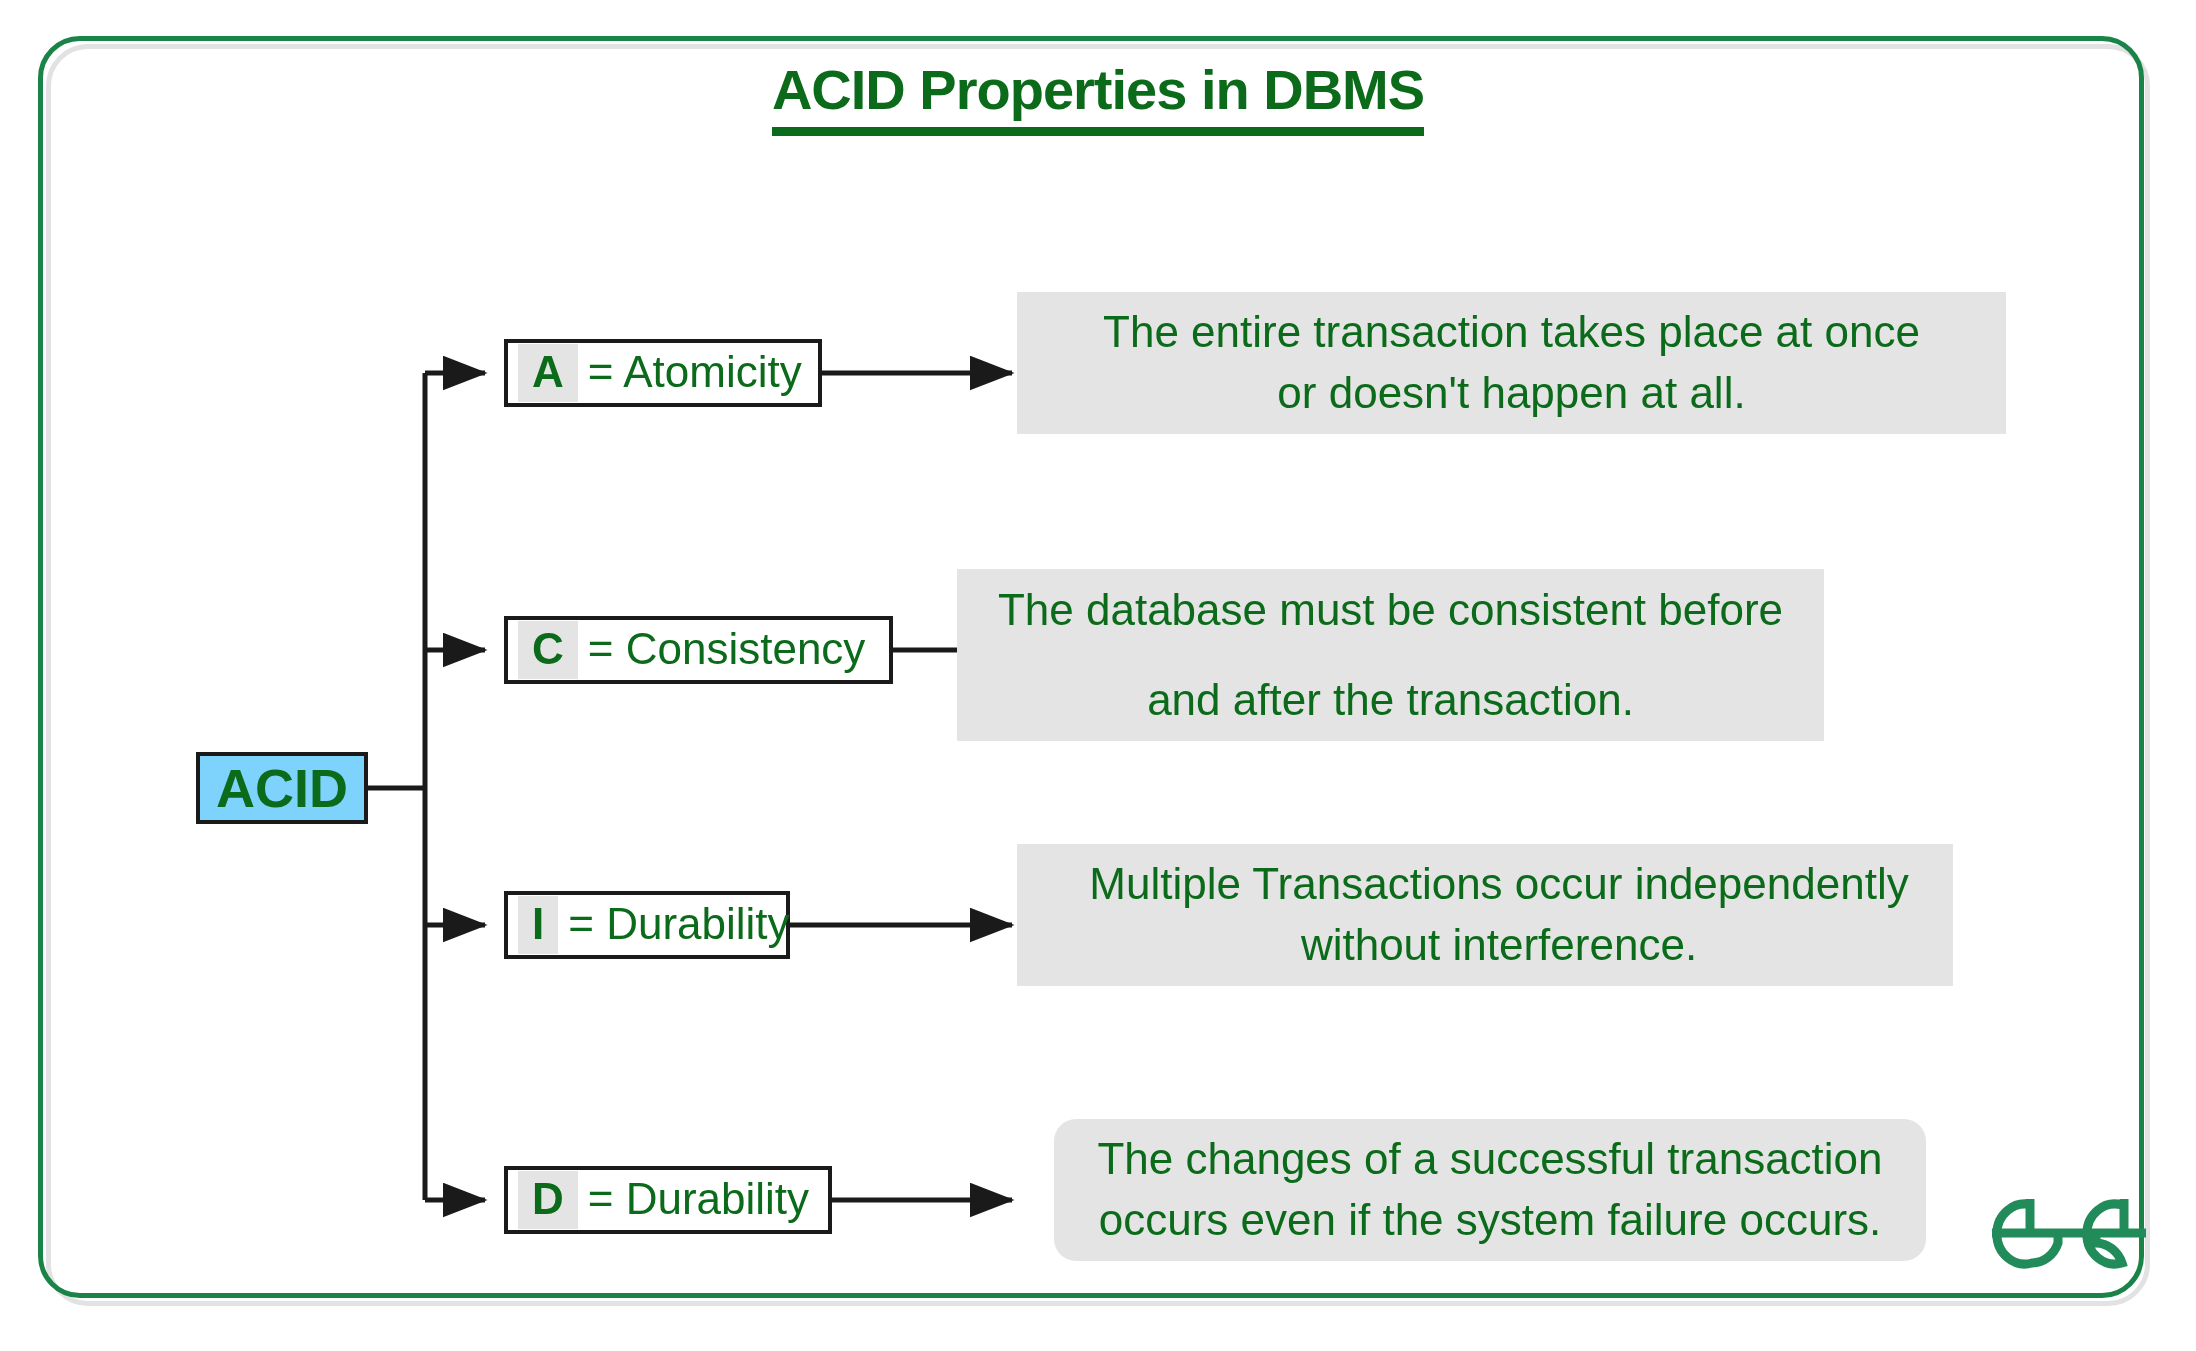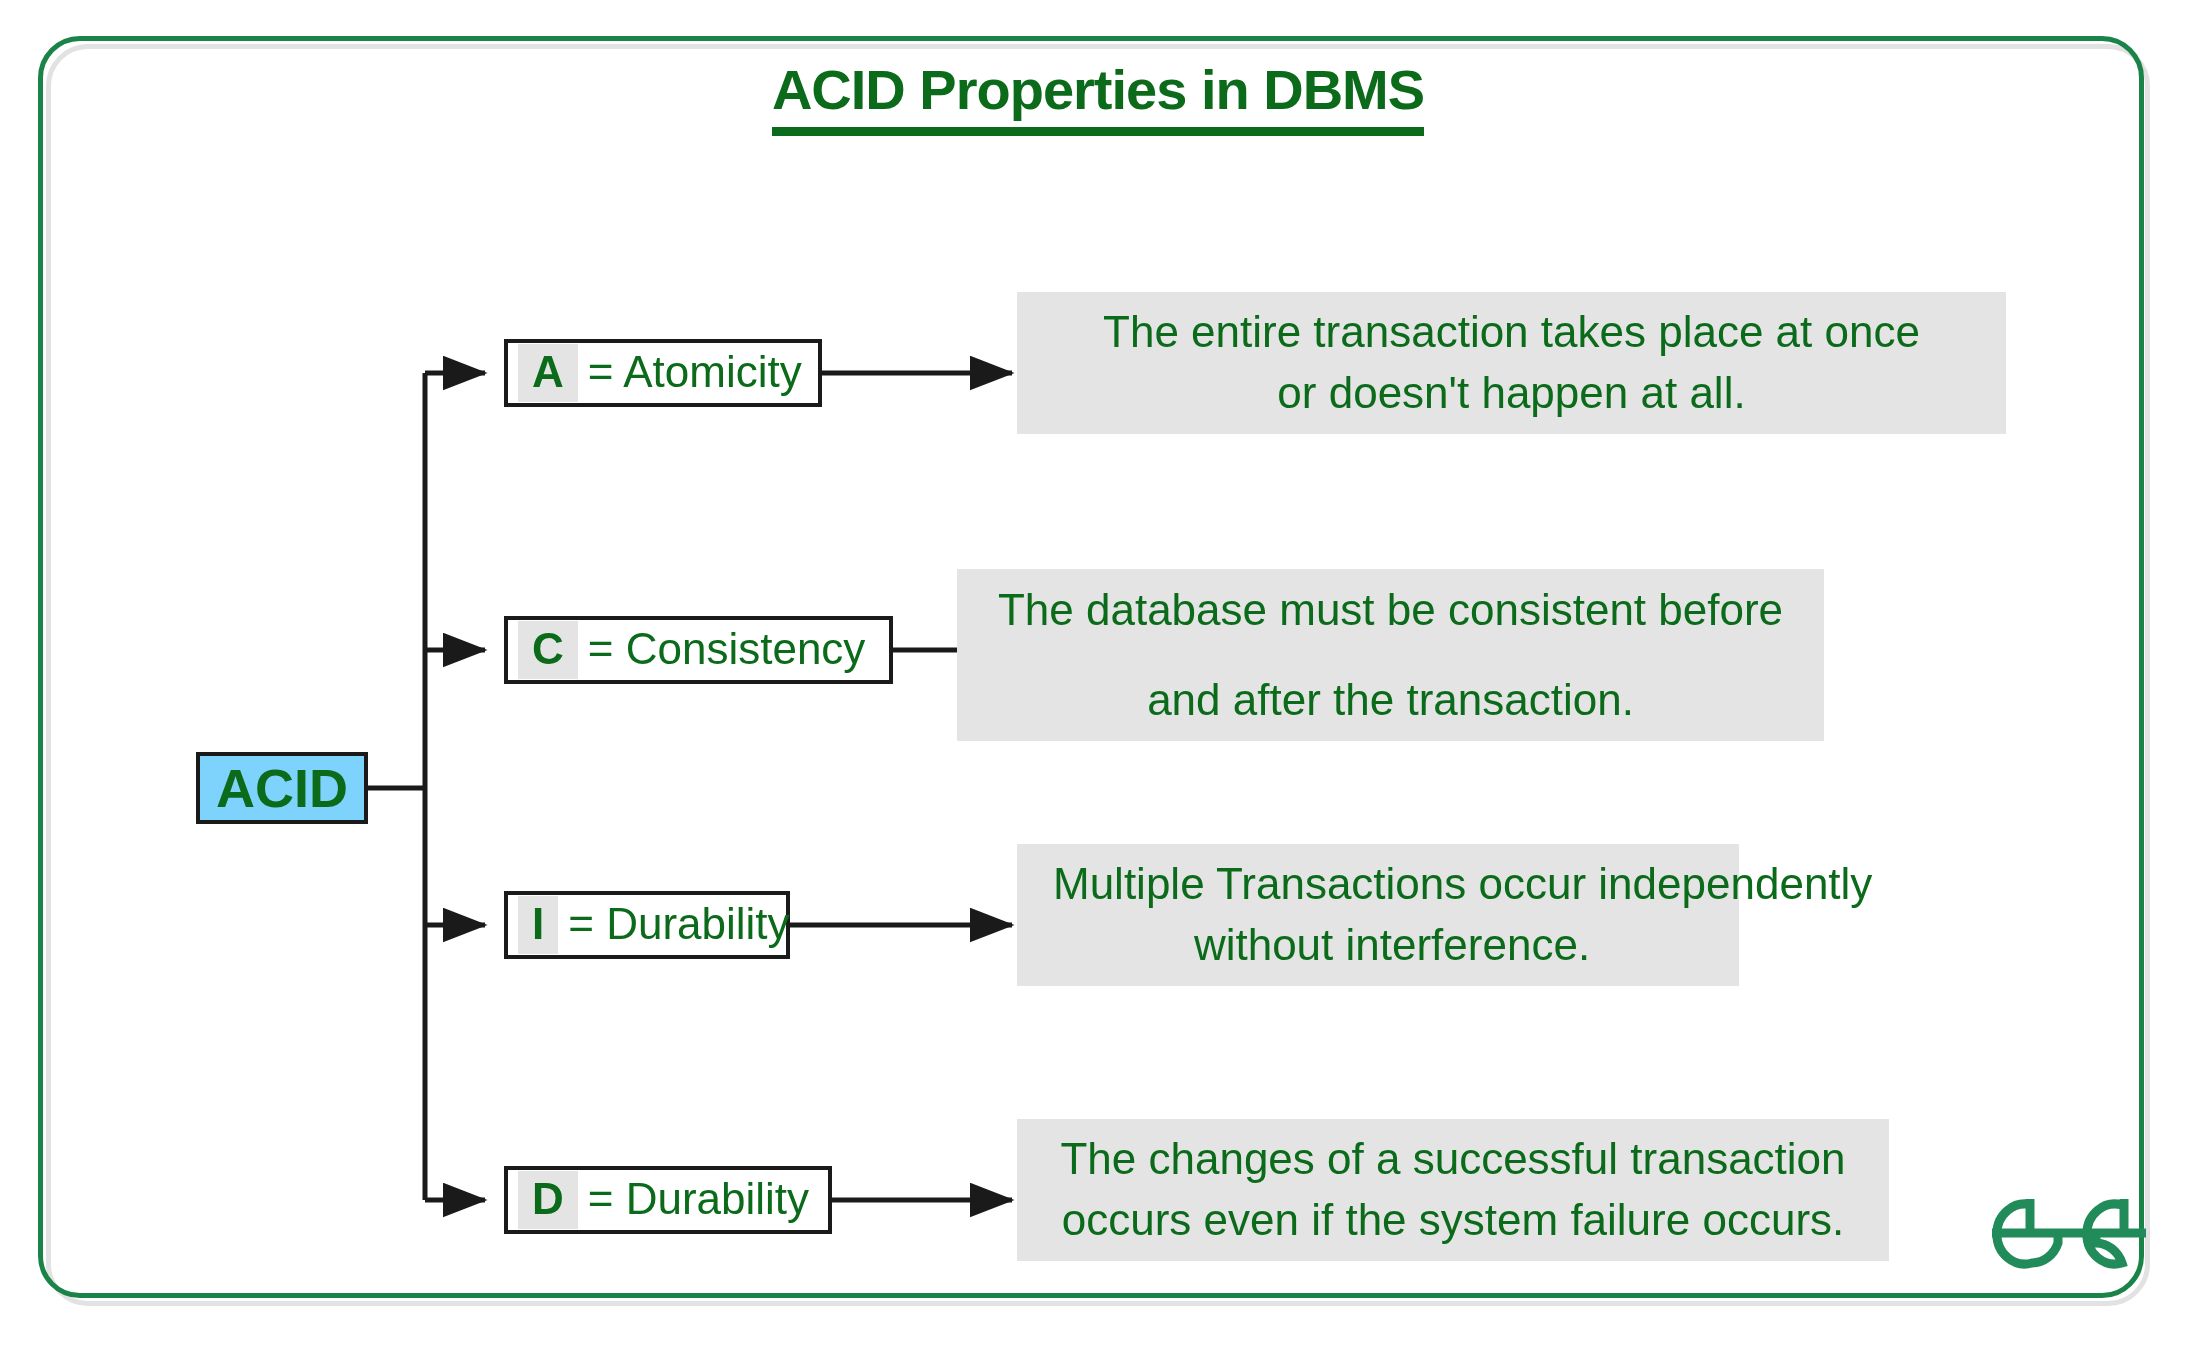--- a/index.html
+++ b/index.html
@@ -197,30 +197,30 @@
   </div>
   <div class="desc" style="left:957px; top:569px; width:867px; height:172px;gap:29px;">
     <div class="l1">The database must be consistent before</div>
     <div class="l2">and after the transaction.</div>
   </div>
 
   <div class="prop-box" style="left:504px; top:891px; width:286px;">
     <span class="letter">I</span>
     <span class="rest">= Durability</span>
   </div>
-  <div class="desc" style="left:1017px; top:844px; width:722px; height:142px;padding-left:36px;">
+  <div class="desc" style="left:1017px; top:844px; width:936px; height:142px;padding-left:36px;">
     <div class="l1">Multiple Transactions occur independently</div>
     <div class="l2">without interference.</div>
   </div>
 
   <div class="prop-box" style="left:504px; top:1166px; width:328px;">
     <span class="letter">D</span>
     <span class="rest">= Durability</span>
   </div>
-  <div class="desc" style="left:1017px; top:1119px; width:872px; height:142px;">
+  <div class="desc" style="left:1054px; top:1119px; width:872px; height:142px;border-radius:22px;">
     <div class="l1">The changes of a successful transaction</div>
     <div class="l2">occurs even if the system failure occurs.</div>
   </div>
 
   <svg class="gfg-logo" viewBox="0 0 180 130">
     <g fill="none" stroke="#228b5a" stroke-width="9">
 
       <path d="M 62 36 A 28 30 0 1 0 62 94 A 28 30 0 0 0 88 74 L 88 64"></path>
       <path d="M 60 30 L 60 64"></path>
 

